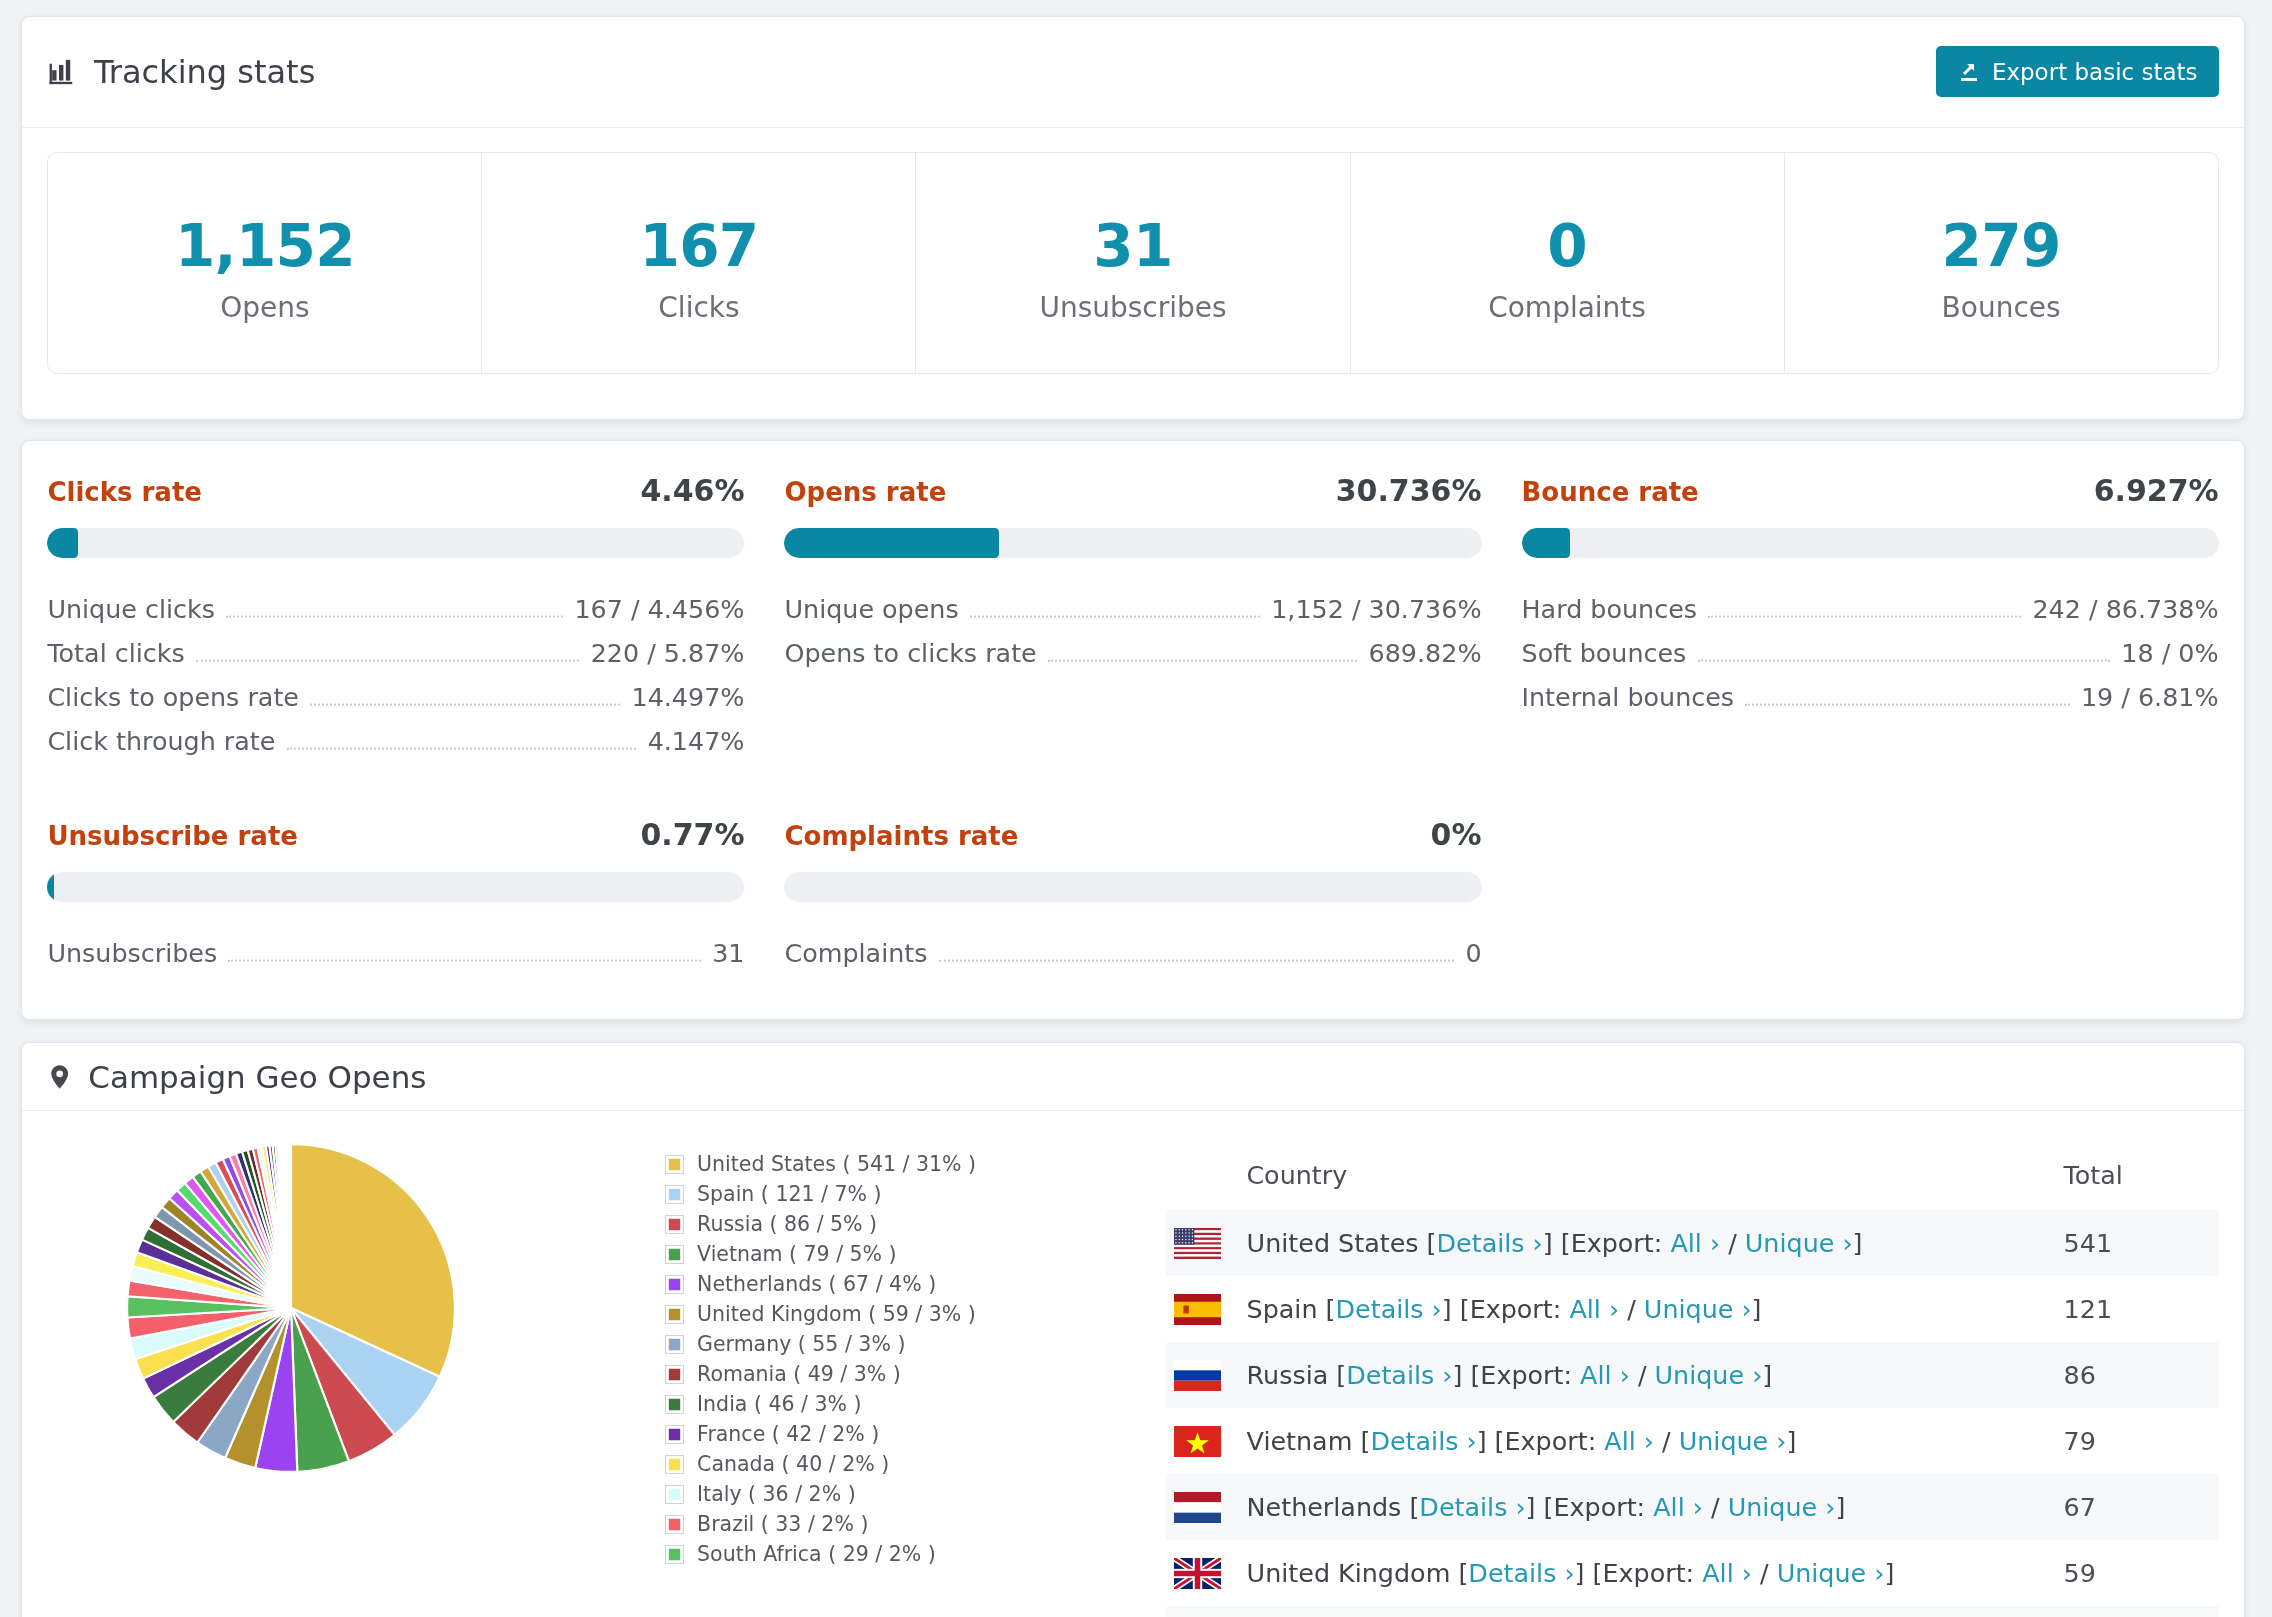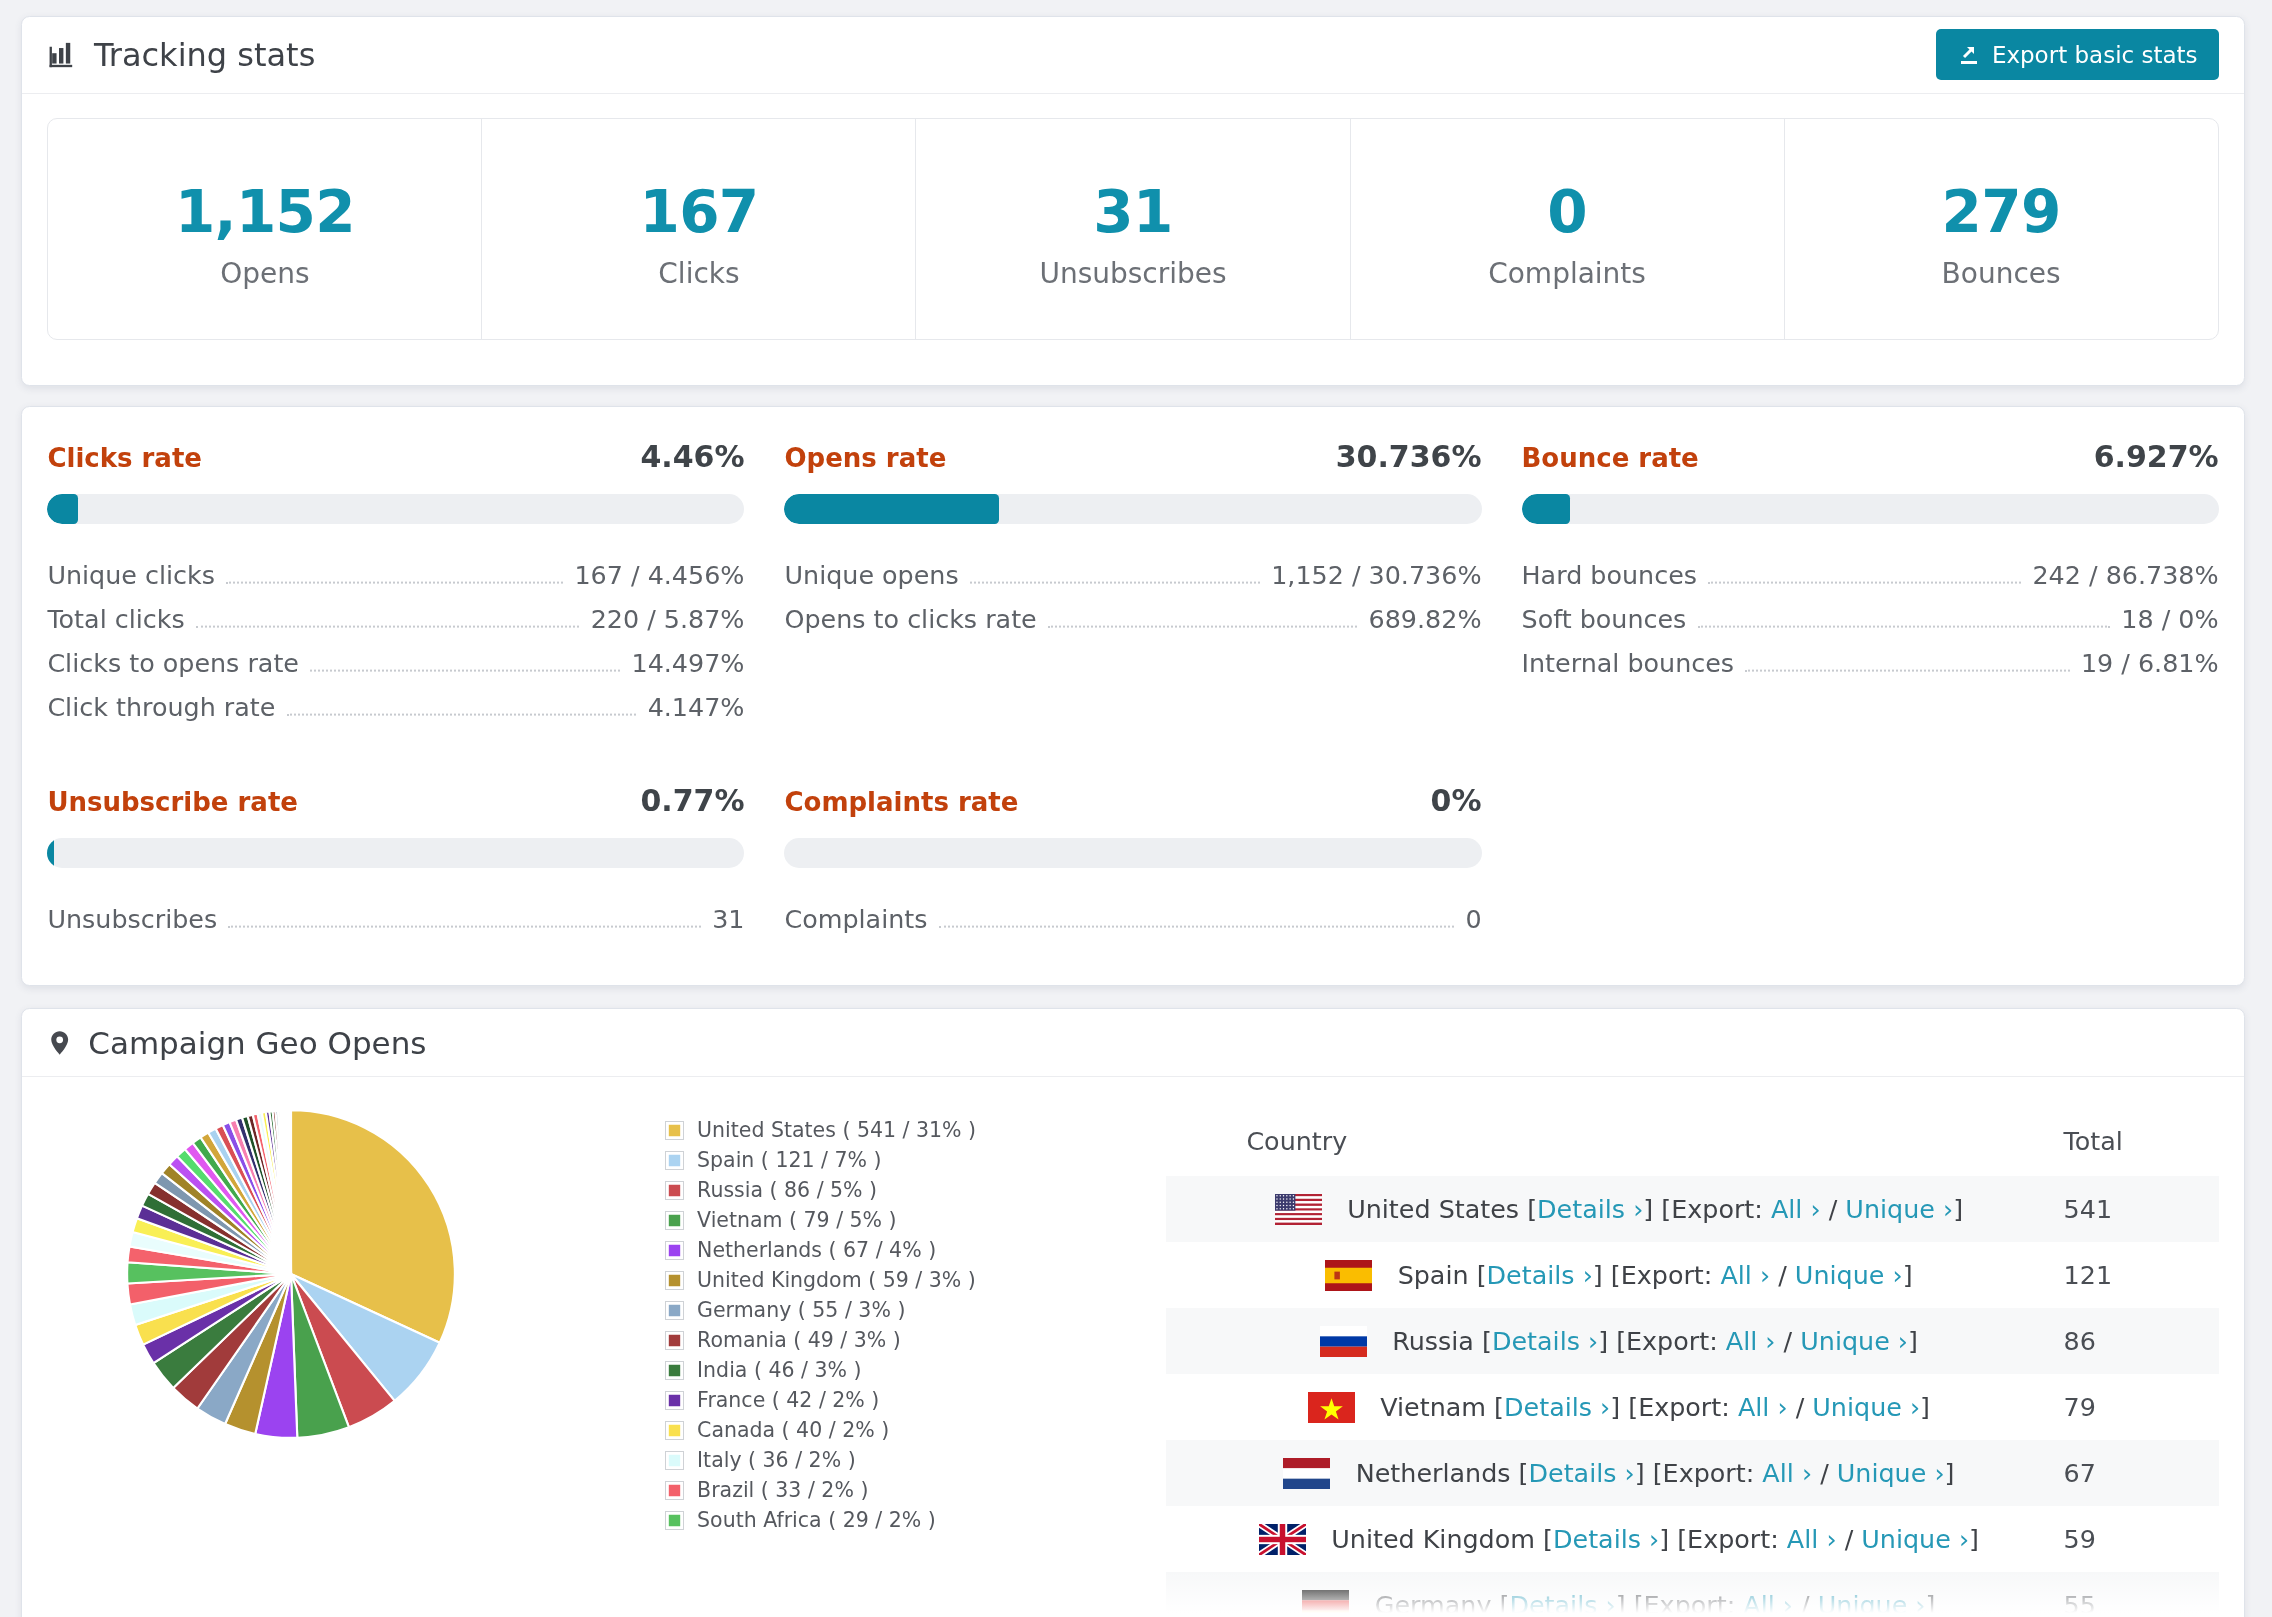--- a/index.html
+++ b/index.html
@@ -22,21 +22,21 @@
     padding:0 25.4px;
     border-bottom:1.4px solid #ecedf0;
   }
   .card-title {
     font-size:32px; font-weight:500; color:#3e4248;
     display:flex; align-items:center; gap:15.5px;
   }
   .hdr-icon { width:31px; height:31px; flex:none; }
 
   
-  #tracking-card .card-header { height:77px;gap:16px; }
+  #tracking-card .card-header { height:111px;gap:16px; }
   .spacer { flex:1; }
   .export-btn {
     display:flex; align-items:center; gap:11.3px;
     background:#0a87a2; color:#fff;
     border:none; border-radius:5px;
     font-family:inherit; font-size:23px; font-weight:400;
     padding:12.7px 21px; cursor:pointer;
   }
   .stats-strip {
     margin:24px 25.4px 45px;
@@ -101,21 +101,21 @@
   table.geo { width:100%; border-collapse:collapse; }
   table.geo th {
     font-size:25.4px; font-weight:400; color:#4a4e54;
     text-align:left; padding:21px 0 20px;
   }
   table.geo th.col-country { padding-left:80px; }
   table.geo th.col-total   { width:155px; }
   table.geo tr.data-row { height:66px; }
   table.geo tr.data-row:nth-child(odd) td { background:#f7f8f9; }
   td.cell-country { padding-left:7.8px; }
-  .country-flex { display:flex; align-items:center;justify-content:center; }
+  .country-flex { display:flex; align-items:center; }
   .flag { width:47px; height:31px; flex:none; margin-right:25.4px; display:block; }
   .country-text { font-size:25.4px; color:#3f4247; white-space:nowrap; }
   .country-text a { color:#2598b6; text-decoration:none; }
   td.cell-total { font-size:25.4px; color:#4a4e54; }
 
   .bottom-fade {
     position:absolute; left:0; right:0; bottom:0; height:56px;
     background:linear-gradient(to bottom, rgba(255,255,255,0), #ffffff 75%);
     pointer-events:none;
   }

